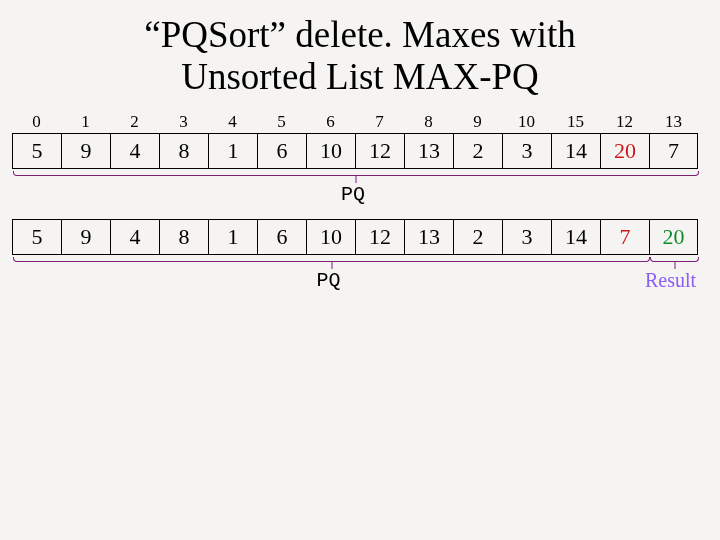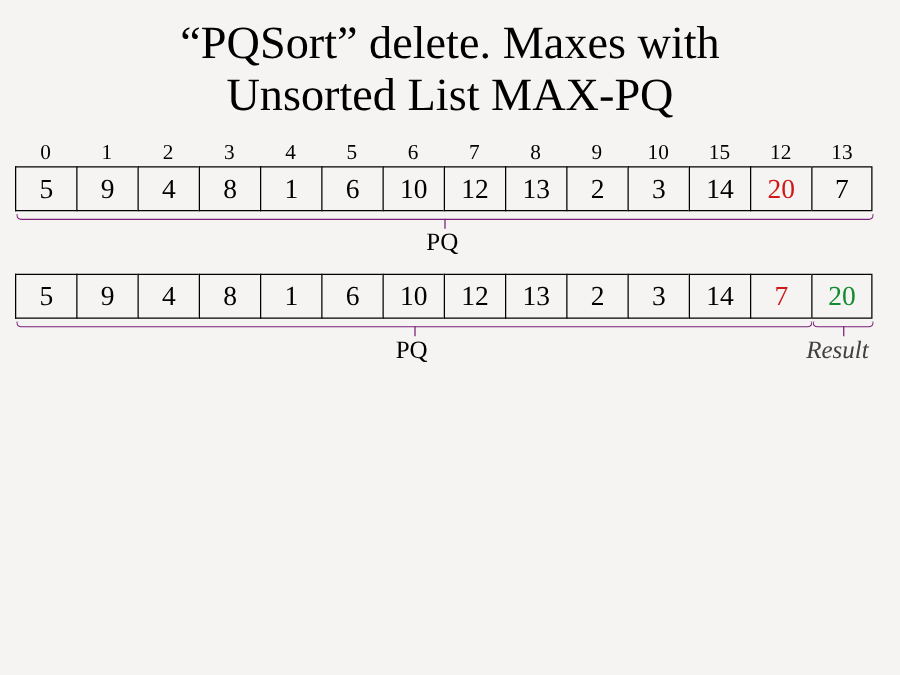--- a/index.html
+++ b/index.html
@@ -71,26 +71,26 @@
     left: 50%;
     top: 4px;
     width: 1px;
     height: 8px;
     background: #7a1f7a;
     transform: translateX(-0.5px);
   }
   .pq-label {
     position: absolute;
     font-size: 20px;
+    font-family: Liberation Mono, monospace;
   }
   .result-label {
     position: absolute;
     font-size: 20px;
-    color: #404040;
-    font-style: italic;
+    color: #8b5cf6;
   }
 </style>
 </head>
 <body>
 
 <div class="stage">
 
   <div class="title"><span>“PQSort” delete. Maxes with</span>
 <span>Unsorted List MAX-PQ</span></div>
 

